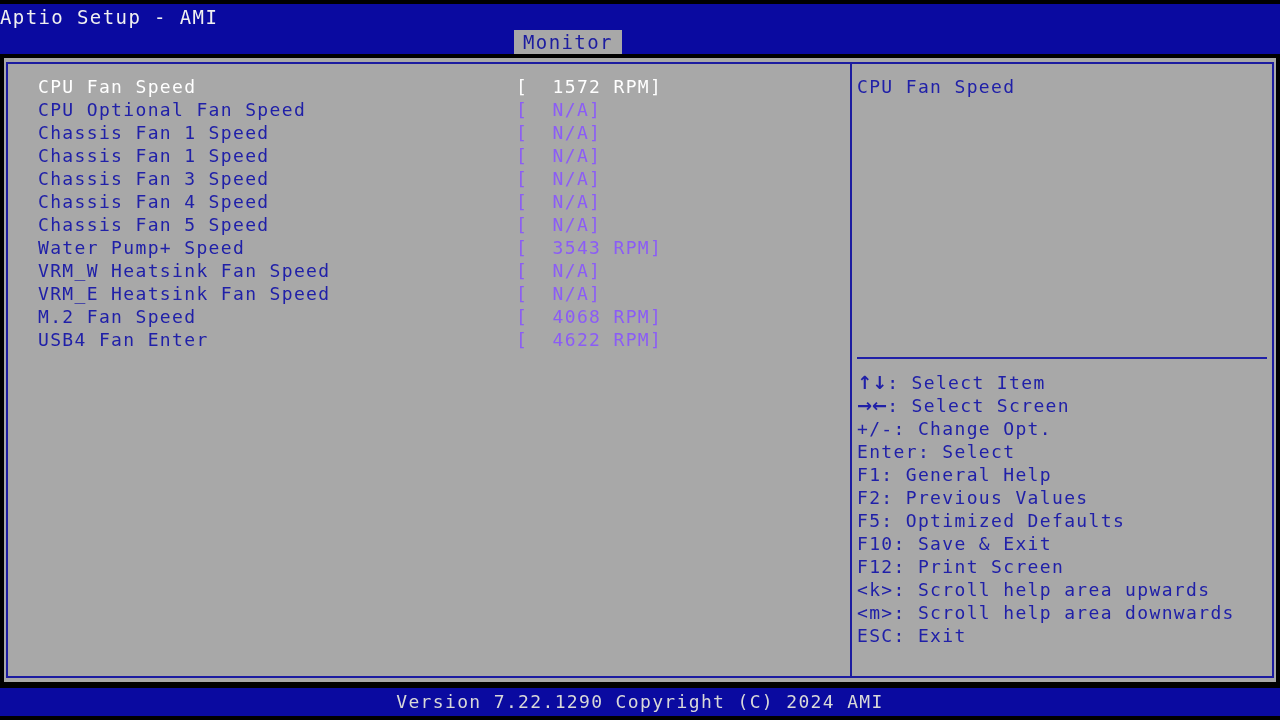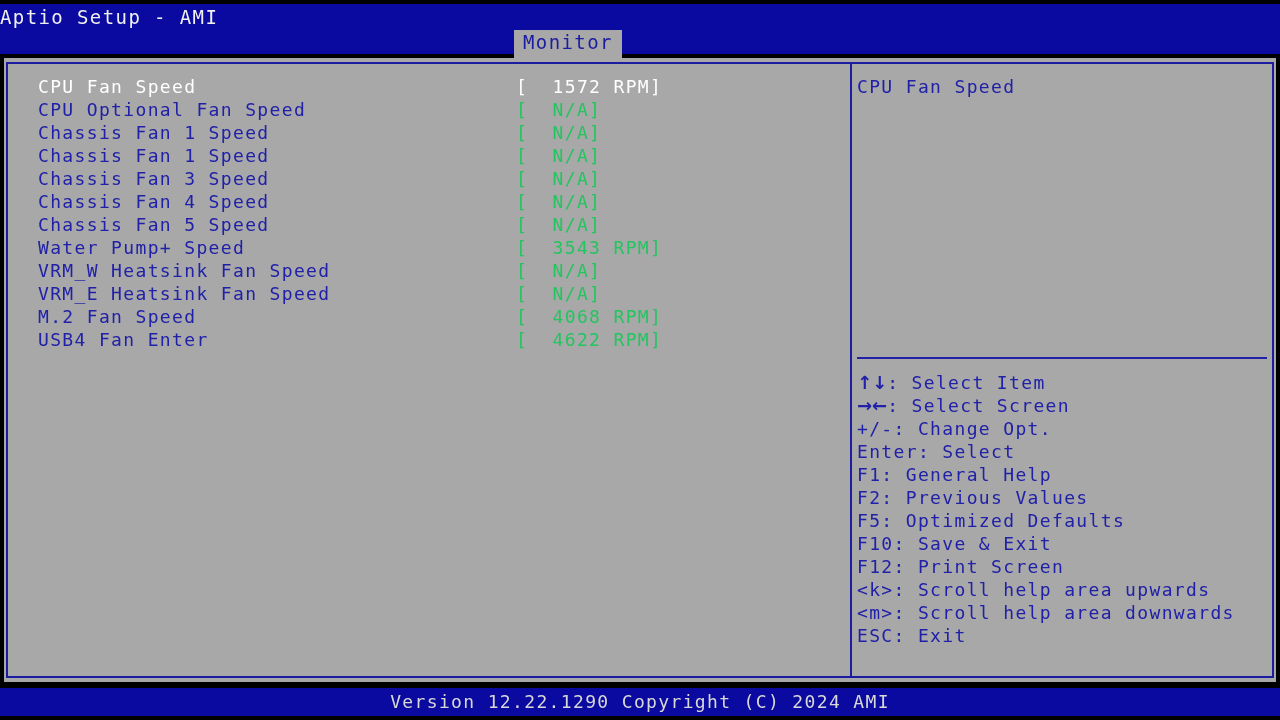--- a/index.html
+++ b/index.html
@@ -43,21 +43,21 @@
     position: absolute;
     left: 0;
     top: 30px;
     width: 1280px;
     height: 24px;
   }
   .tab {
     position: absolute;
     left: 514px;
     top: 0px;
-    height: 32px;
+    height: 24px;
     padding: 0 9px;
     background: #a8a8a8;
     color: #1c1ca0;
     font-size: 19px;
     line-height: 24px;
     letter-spacing: 1.4px;
     white-space: pre;
     box-sizing: border-box;
   }
 
@@ -107,21 +107,21 @@
   .setting-label {
     position: absolute;
     left: 0;
     top: 0;
     color: #2020a8;
   }
   .setting-value {
     position: absolute;
     left: 478px;
     top: 0;
-    color: #22c55e;
+    color: #8b5cf6;
   }
   .setting-row.selected .setting-label,
   .setting-row.selected .setting-value {
     color: #ffffff;
   }
 
   
   .help-pane {
     position: absolute;
     left: 857px;
@@ -227,15 +227,15 @@
       <div class="legend-row"><span>F2: Previous Values</span></div>
       <div class="legend-row"><span>F5: Optimized Defaults</span></div>
       <div class="legend-row"><span>F10: Save &amp; Exit</span></div>
       <div class="legend-row"><span>F12: Print Screen</span></div>
       <div class="legend-row"><span>&lt;k&gt;: Scroll help area upwards</span></div>
       <div class="legend-row"><span>&lt;m&gt;: Scroll help area downwards</span></div>
       <div class="legend-row"><span>ESC: Exit</span></div>
     </div>
 
   <div class="footer-bar"></div>
-  <div class="footer-text">Version 12.22.1290 Copyright (C) 2024 AMI</div>
+  <div class="footer-text">Version 7.22.1290 Copyright (C) 2024 AMI</div>
 
 </div>
 
 </body></html>

